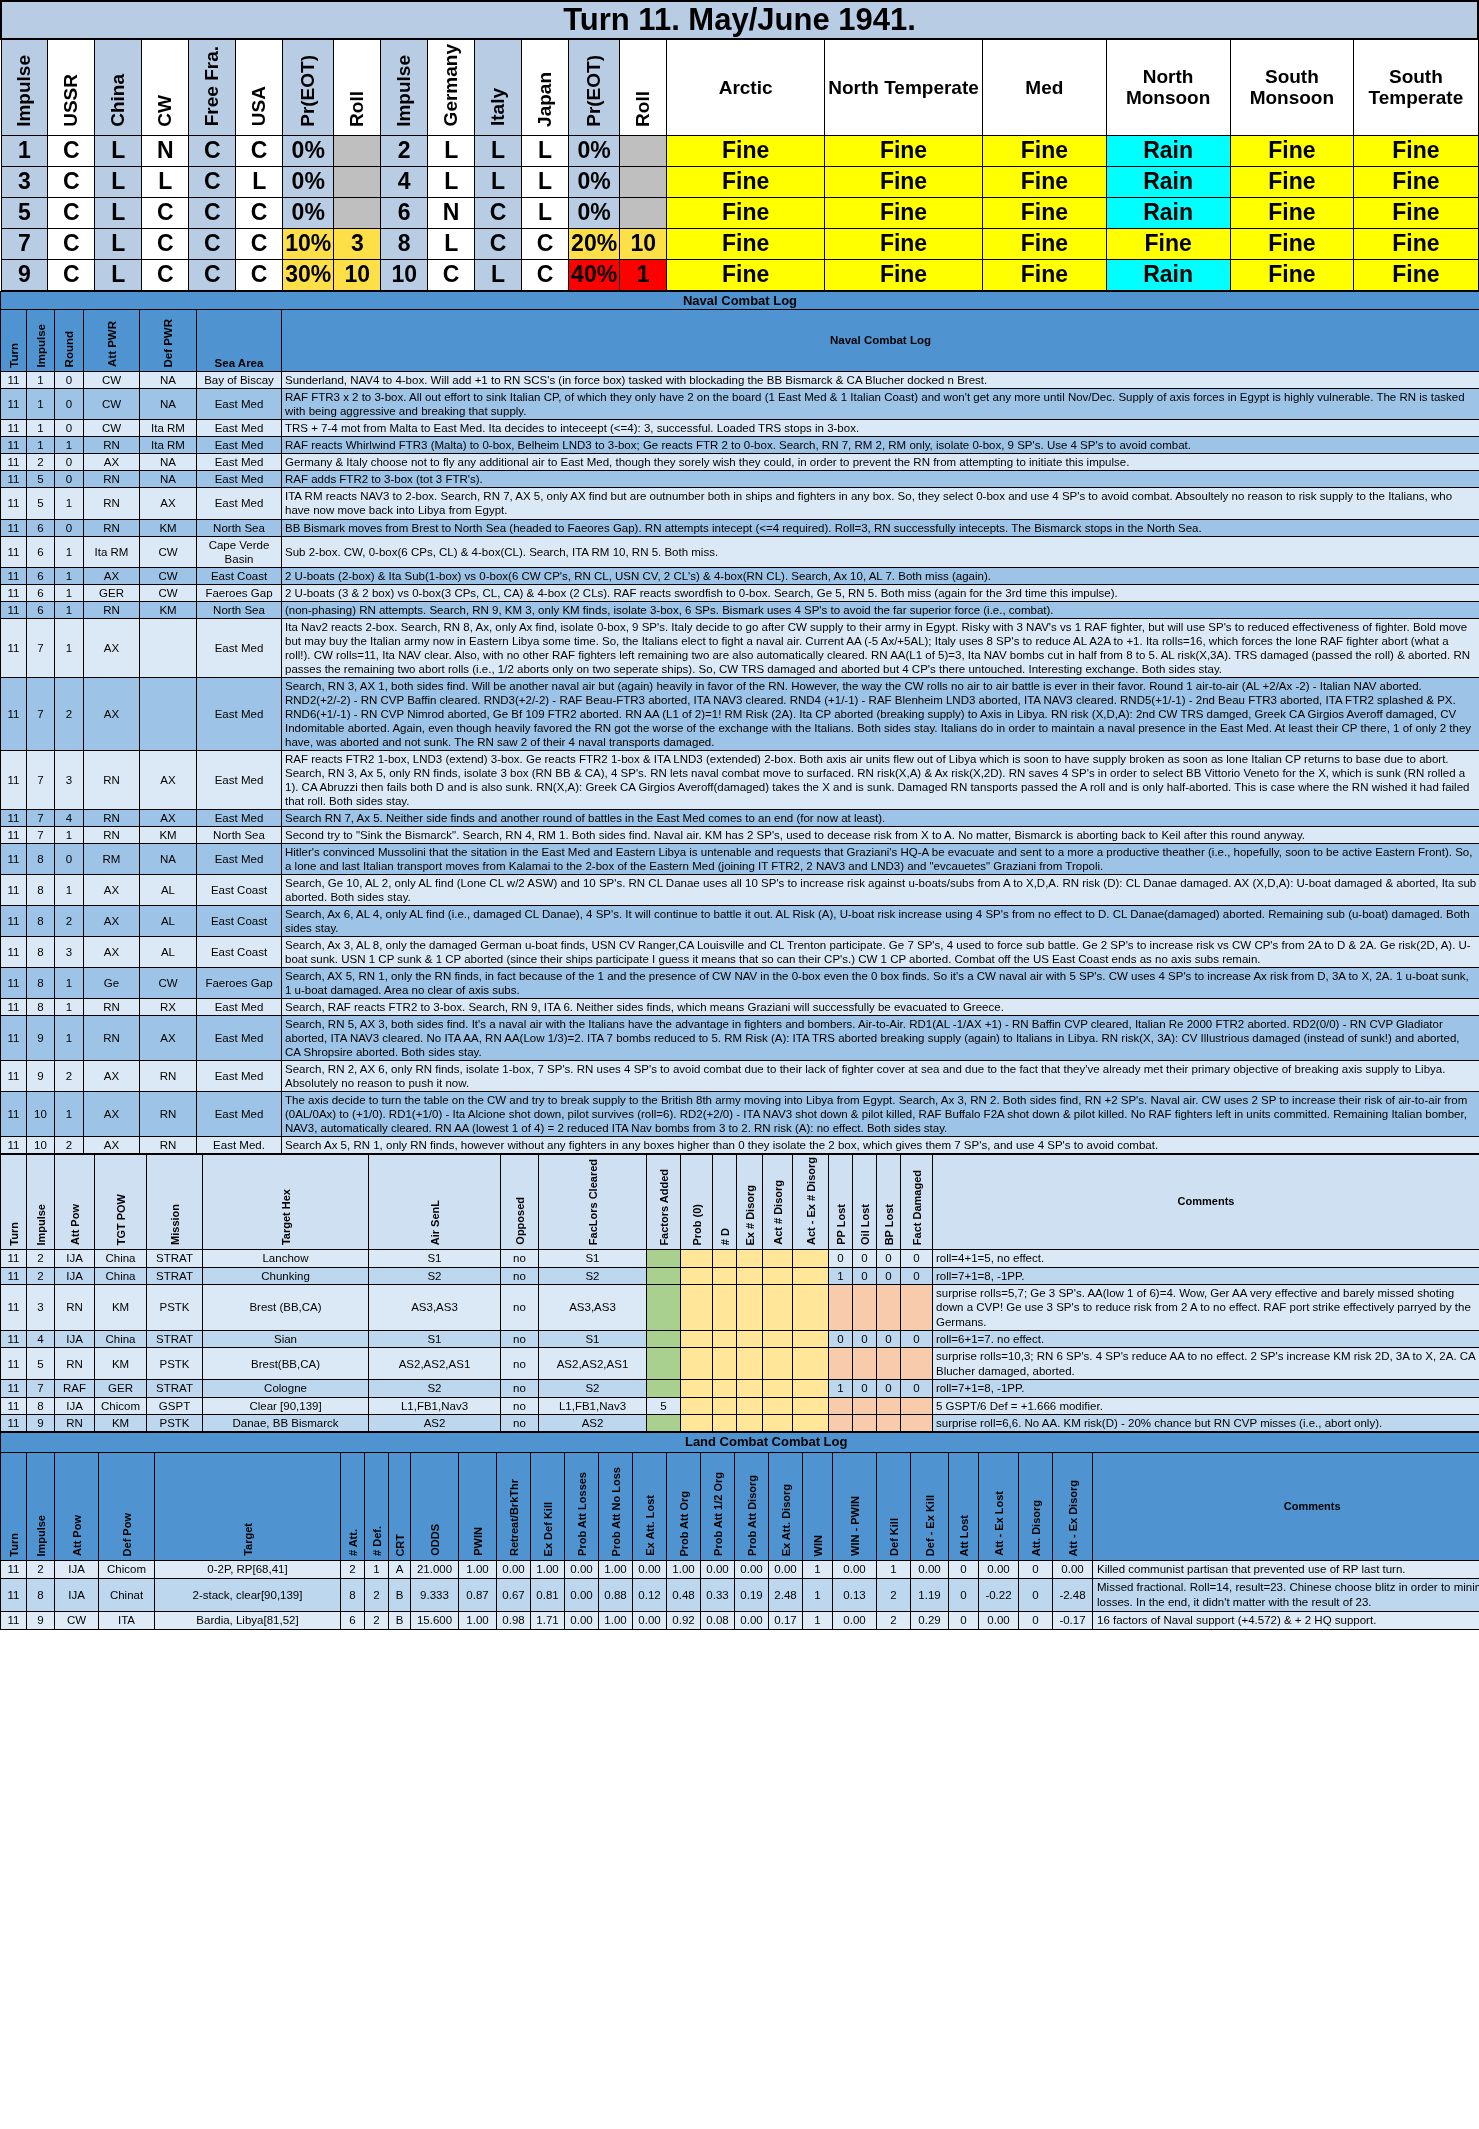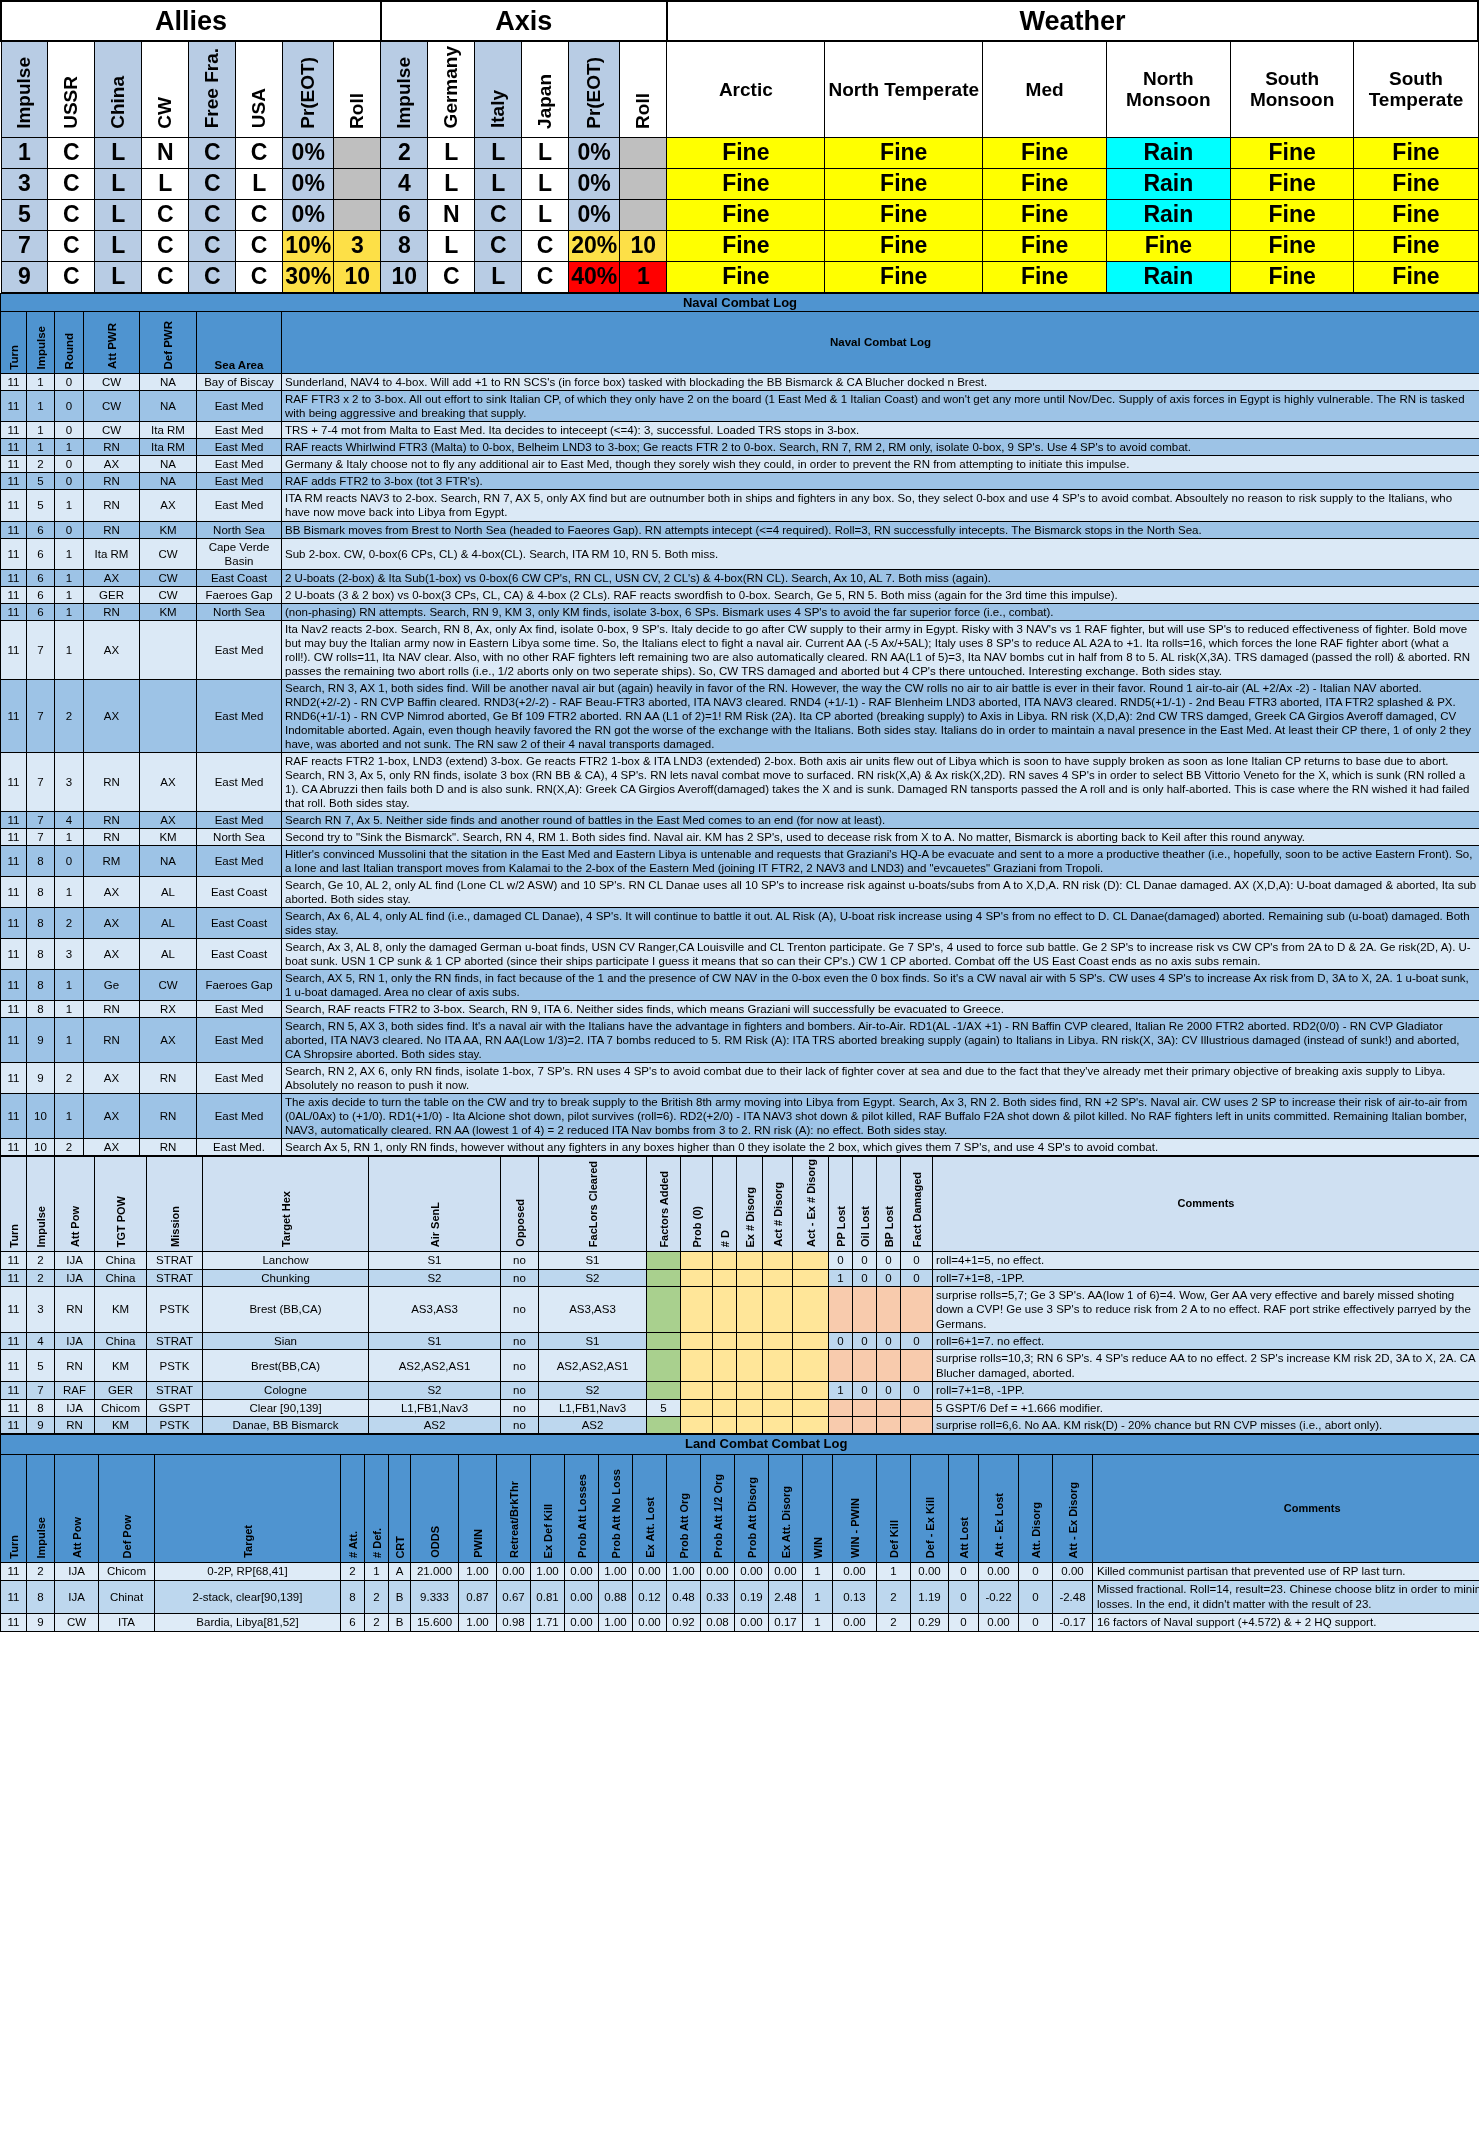--- a/index.html
+++ b/index.html
@@ -129,24 +129,22 @@
     <col style="width:48px">
       <col style="width:44px">
     <col style="width:148px">
       <col style="width:148px">
       <col style="width:116px">
     <col style="width:116px">
       <col style="width:116px">
       <col style="width:116px">
   </colgroup>
   <tbody>
-  <tr>
-    <td class="grp-head" colspan="8">Allies</td>
-    <td class="grp-head" colspan="6">Axis</td>
-    <td class="grp-head" colspan="6">Weather</td>
+      <tr>
+    <td class="title-bar" colspan="20">Turn 11.  May/June 1941.</td>
   </tr>
   <tr>
     <td class="vhead blue"><span>Impulse</span></td>
     <td class="vhead"><span>USSR</span></td>
     <td class="vhead blue"><span>China</span></td>
     <td class="vhead"><span>CW</span></td>
     <td class="vhead blue"><span>Free Fra.</span></td>
     <td class="vhead"><span>USA</span></td>
     <td class="vhead blue"><span>Pr(EOT)</span></td>
     <td class="vhead"><span>Roll</span></td>

